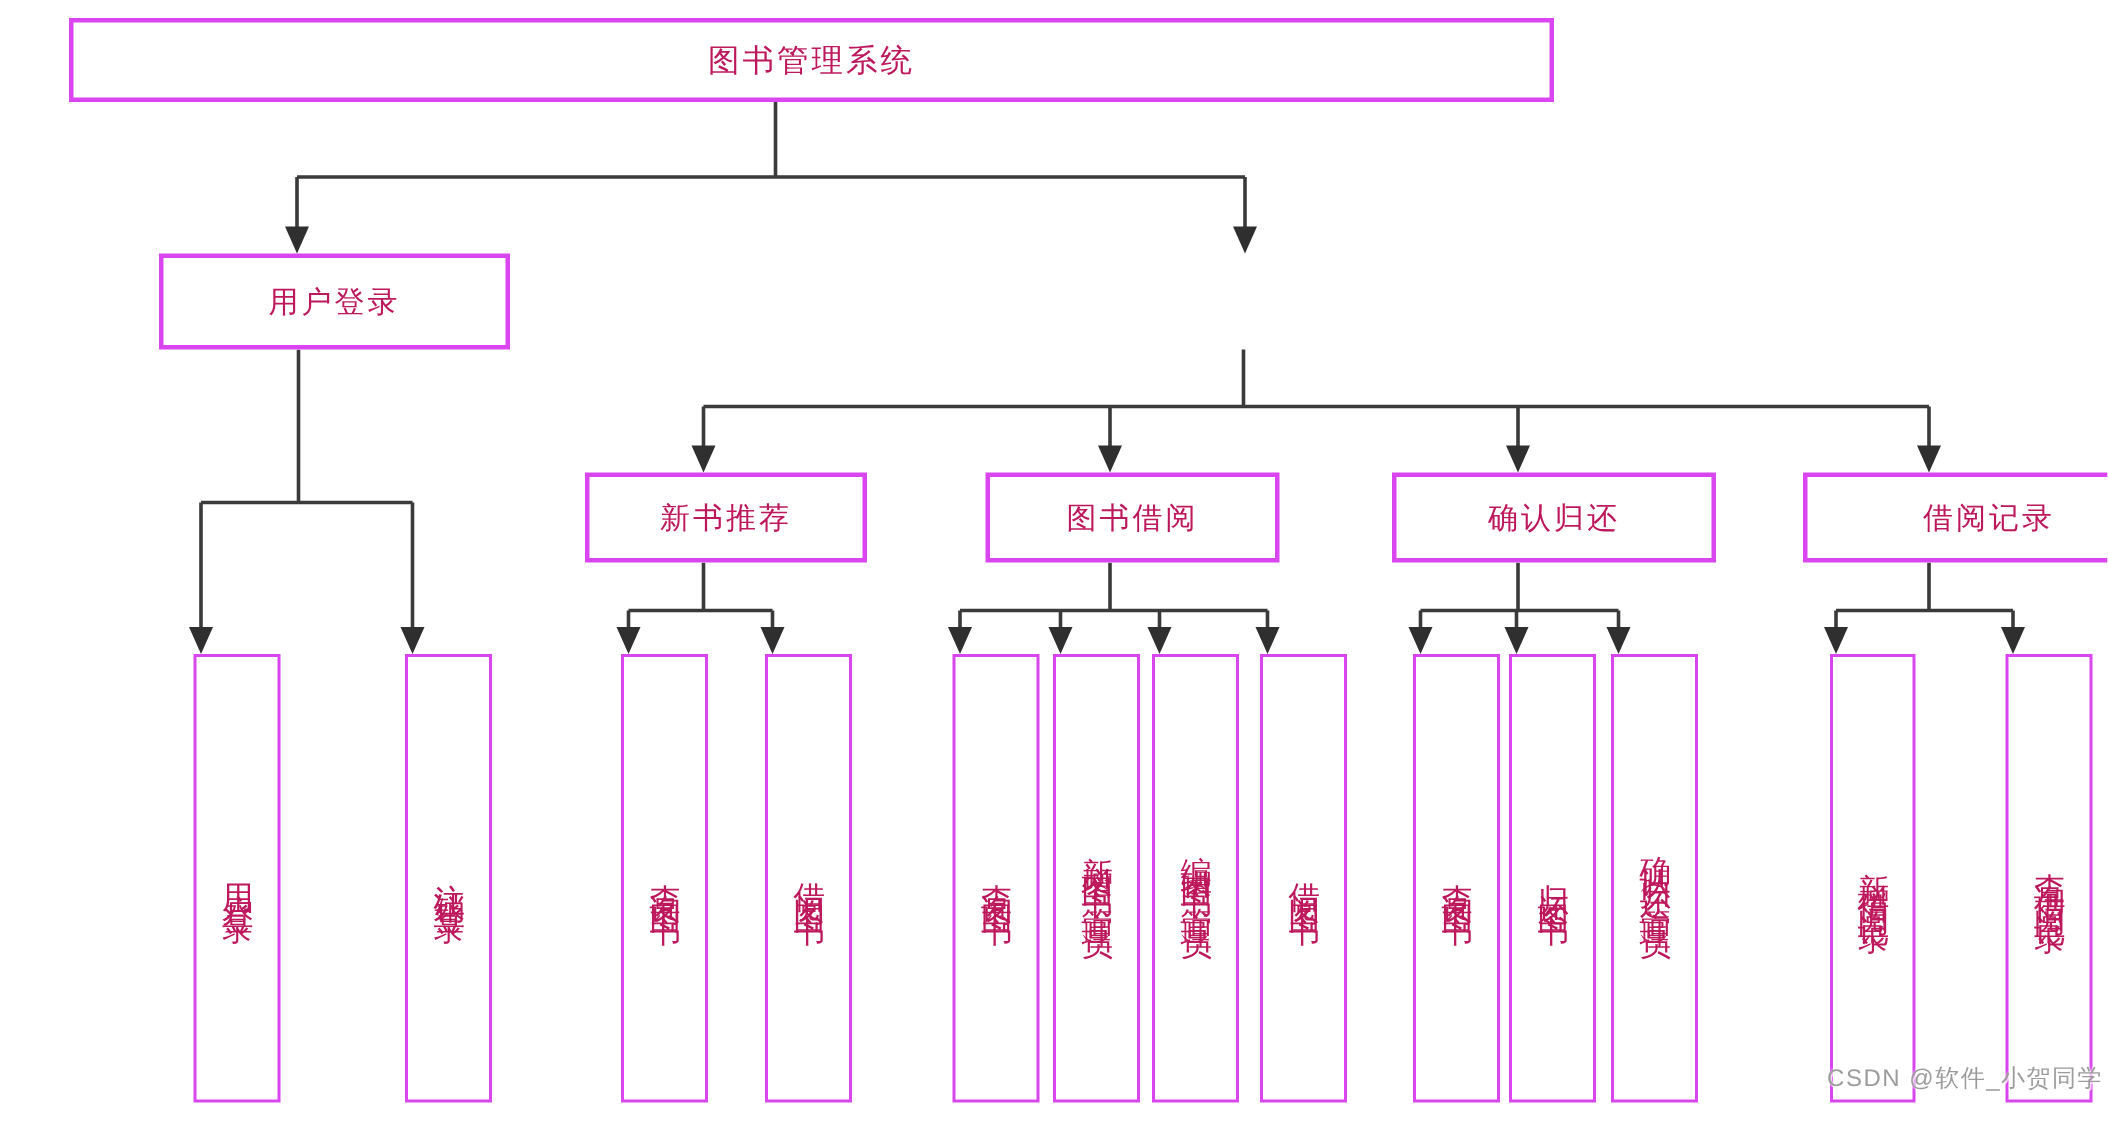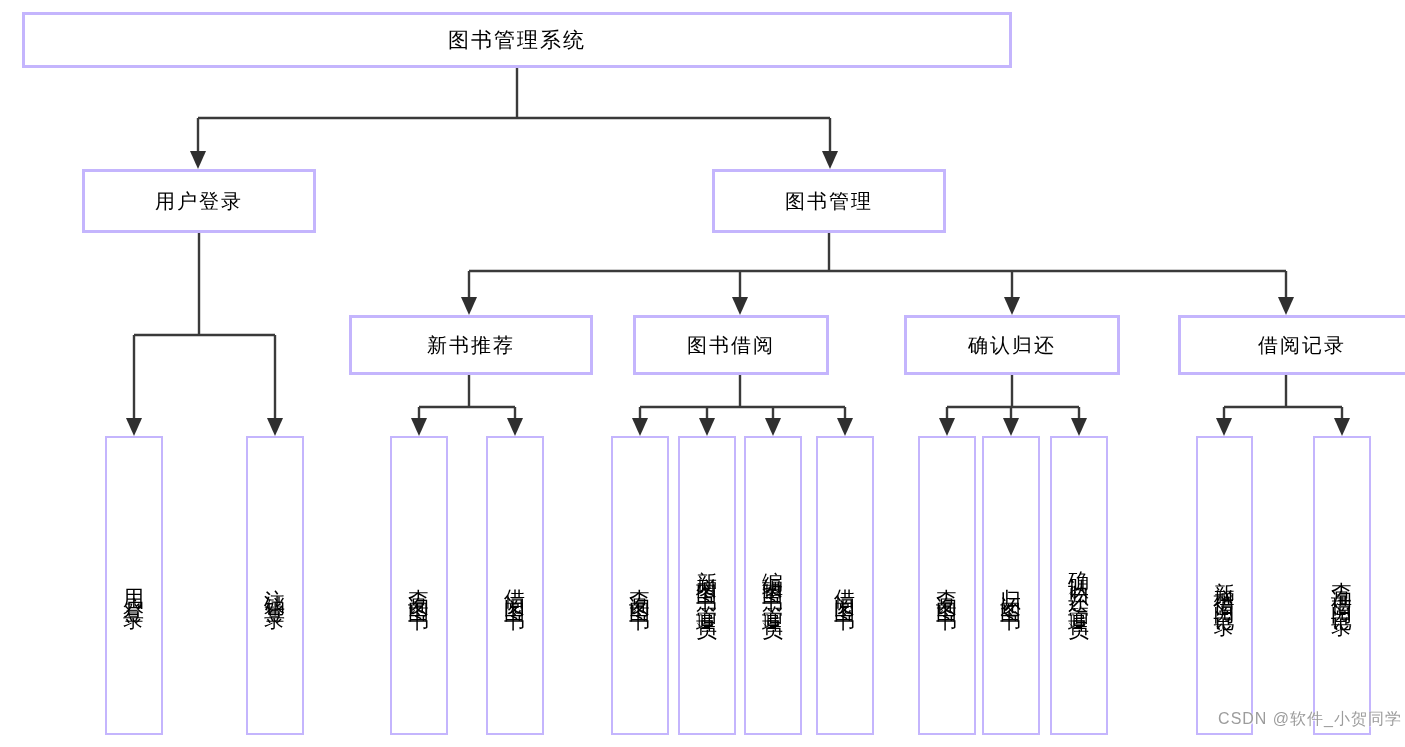--- a/index.html
+++ b/index.html
@@ -17,28 +17,29 @@
   }
   svg.connectors {
     position: absolute;
     left: 0; top: 0;
     width: 1405px; height: 747px;
     pointer-events: none;
   }
   .node {
     position: absolute;
     background: #ffffff;
-    border: 2px solid #c4b5fd;
+    border: 2px solid #d946ef;
     display: flex;
     align-items: center;
     justify-content: center;
     font-size: 20px;
     letter-spacing: 2px;
-    color: #000000;
+    color: #be185d;
     z-index: 2;
+    margin-left: 24px;
   }
   .node.root  { border-width: 3px; font-size: 21px; }
   .node.lvl2, .node.lvl3 { border-width: 3px; }
   .node.leaf  { border-width: 2px; }
   .leaf .vtxt {
     writing-mode: vertical-rl;
     text-orientation: mixed;
     font-size: 21px;
     letter-spacing: 7px;
     line-height: 1;
@@ -97,23 +98,22 @@
       <polygon points="1003,418 1019,418 1011,436"></polygon>
       <polygon points="1071,418 1087,418 1079,436"></polygon>
       <polygon points="1216,418 1232,418 1224,436"></polygon>
       <polygon points="1334,418 1350,418 1342,436"></polygon>
     </g>
   </svg>
 
   <div class="node root" style="left:22px; top:12px; width:990px; height:56px;">图书管理系统</div>
 
   <div class="node lvl2" style="left:82px; top:169px; width:234px; height:64px;">用户登录</div>
-  <div class="node lvl2" style="left:712px; top:169px; width:234px; height:64px;">图书管理</div>
 
-  <div class="node lvl3" style="left:349px; top:315px; width:244px; height:60px;">新书推荐</div>
+  <div class="node lvl3" style="left:366px; top:315px; width:188px; height:60px;">新书推荐</div>
   <div class="node lvl3" style="left:633px; top:315px; width:196px; height:60px;">图书借阅</div>
   <div class="node lvl3" style="left:904px; top:315px; width:216px; height:60px;">确认归还</div>
   <div class="node lvl3" style="left:1178px; top:315px; width:248px; height:60px;">借阅记录</div>
 
   <div class="node leaf" style="left:105px; top:436px; width:58px; height:299px;">
     <span class="vtxt">用户登录</span>
   </div>
   <div class="node leaf" style="left:246px; top:436px; width:58px; height:299px;">
     <span class="vtxt">注销登录</span>
   </div>

